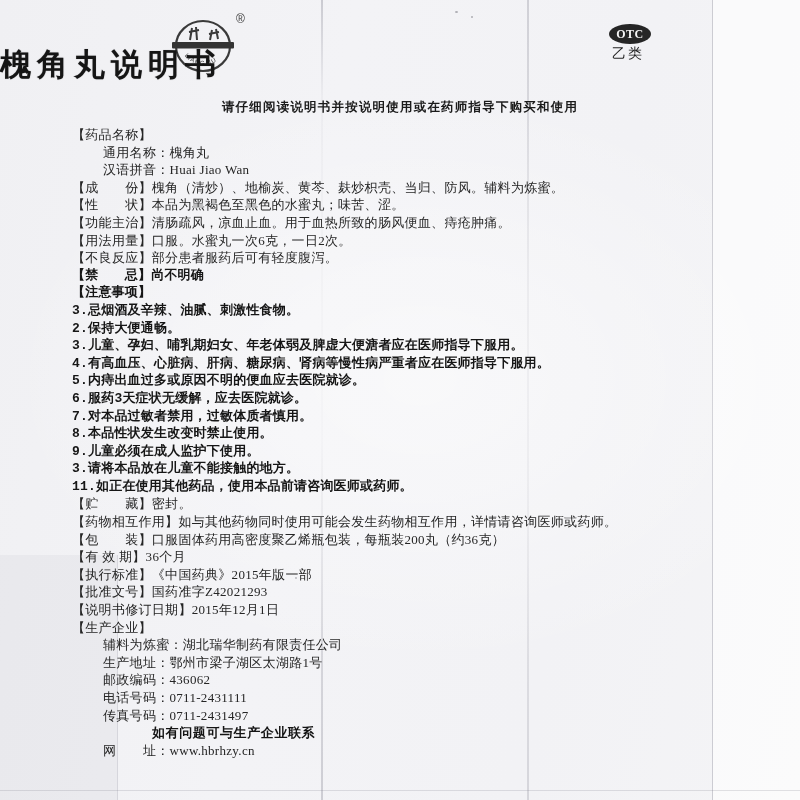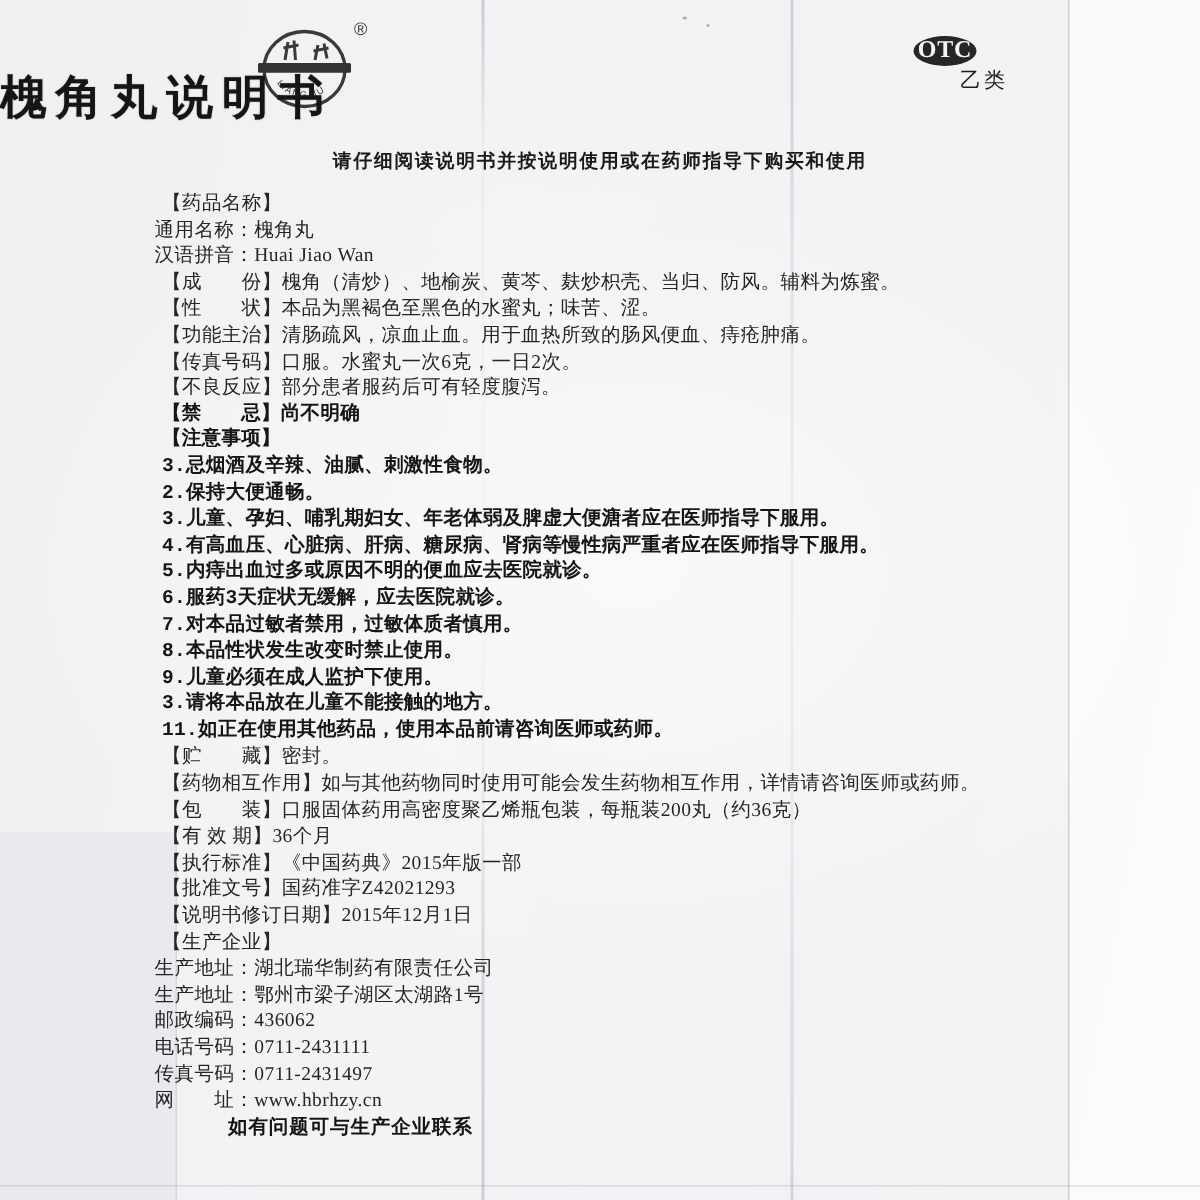--- a/index.html
+++ b/index.html
@@ -37,33 +37,33 @@
   .subtitle{
     position:absolute;left:0;right:0;top:99px;text-align:center;
     font-family:Liberation Serif, serif;
     font-weight:bold;font-size:12.5px;letter-spacing:1.2px;color:#1b1b1b;
   }
   .otc-badge{
     position:absolute;left:609px;top:24px;width:42px;height:20px;
     background:#262626;border-radius:50%;
     display:flex;align-items:center;justify-content:center;
     font-family:"Liberation Serif","DejaVu Serif",serif;
-    font-weight:bold;font-size:16px;color:#f5f5f5;letter-spacing:.5px;
+    font-weight:bold;font-size:12px;color:#f5f5f5;letter-spacing:.5px;
   }
   .otc-class{
     position:absolute;left:612px;top:45px;
     font-family:"Liberation Serif","DejaVu Serif",serif;
-    font-size:14px;color:#1e1e1e;letter-spacing:2px;margin-left:28px;
+    font-size:14px;color:#1e1e1e;letter-spacing:2px;
   }
 
   
   .body-lines{position:absolute;left:0;top:126px;right:0;}
   .line{
     height:17.6px;line-height:17.6px;font-size:13px;white-space:pre;
-    padding-left:108px;letter-spacing:.3px;color:#252525;
+    padding-left:72px;letter-spacing:.3px;color:#252525;
   }
   .line.indent{padding-left:103px;}
   .line.bold{
     font-family:Liberation Mono, monospace;
     font-weight:bold;color:#161616;letter-spacing:.2px;
   }
   .line.footer-bold{
     font-family:"Liberation Sans","DejaVu Sans",sans-serif;
     font-weight:bold;color:#141414;padding-left:152px;letter-spacing:.6px;
   }
@@ -112,21 +112,21 @@
 
   <div class="subtitle">请仔细阅读说明书并按说明使用或在药师指导下购买和使用</div>
 
   <div class="body-lines">
       <div class="line ">【药品名称】</div>
       <div class="line indent">通用名称：槐角丸</div>
       <div class="line indent">汉语拼音：Huai Jiao Wan</div>
       <div class="line ">【成　　份】槐角（清炒）、地榆炭、黄芩、麸炒枳壳、当归、防风。辅料为炼蜜。</div>
       <div class="line ">【性　　状】本品为黑褐色至黑色的水蜜丸；味苦、涩。</div>
       <div class="line ">【功能主治】清肠疏风，凉血止血。用于血热所致的肠风便血、痔疮肿痛。</div>
-      <div class="line ">【传真号码】口服。水蜜丸一次6克，一日2次。</div>
+      <div class="line ">【用法用量】口服。水蜜丸一次6克，一日2次。</div>
       <div class="line ">【不良反应】部分患者服药后可有轻度腹泻。</div>
       <div class="line bold">【禁　　忌】尚不明确</div>
       <div class="line bold">【注意事项】</div>
       <div class="line bold">3.忌烟酒及辛辣、油腻、刺激性食物。</div>
       <div class="line bold">2.保持大便通畅。</div>
       <div class="line bold">3.儿童、孕妇、哺乳期妇女、年老体弱及脾虚大便溏者应在医师指导下服用。</div>
       <div class="line bold">4.有高血压、心脏病、肝病、糖尿病、肾病等慢性病严重者应在医师指导下服用。</div>
       <div class="line bold">5.内痔出血过多或原因不明的便血应去医院就诊。</div>
       <div class="line bold">6.服药3天症状无缓解，应去医院就诊。</div>
       <div class="line bold">7.对本品过敏者禁用，过敏体质者慎用。</div>
@@ -135,22 +135,22 @@
       <div class="line bold">3.请将本品放在儿童不能接触的地方。</div>
       <div class="line bold">11.如正在使用其他药品，使用本品前请咨询医师或药师。</div>
       <div class="line ">【贮　　藏】密封。</div>
       <div class="line ">【药物相互作用】如与其他药物同时使用可能会发生药物相互作用，详情请咨询医师或药师。</div>
       <div class="line ">【包　　装】口服固体药用高密度聚乙烯瓶包装，每瓶装200丸（约36克）</div>
       <div class="line ">【有 效 期】36个月</div>
       <div class="line ">【执行标准】《中国药典》2015年版一部</div>
       <div class="line ">【批准文号】国药准字Z42021293</div>
       <div class="line ">【说明书修订日期】2015年12月1日</div>
       <div class="line ">【生产企业】</div>
-      <div class="line indent">生产地址：湖北瑞华制药有限责任公司</div>
+      <div class="line indent">辅料为炼蜜：湖北瑞华制药有限责任公司</div>
       <div class="line indent">生产地址：鄂州市梁子湖区太湖路1号</div>
       <div class="line indent">邮政编码：436062</div>
       <div class="line indent">电话号码：0711-2431111</div>
       <div class="line indent">传真号码：0711-2431497</div>
+      <div class="line footer-bold">如有问题可与生产企业联系</div>
       <div class="line indent">网　　址：www.hbrhzy.cn</div>
-      <div class="line footer-bold">如有问题可与生产企业联系</div>
     </div>
 
 </div>
 
 </body></html>

